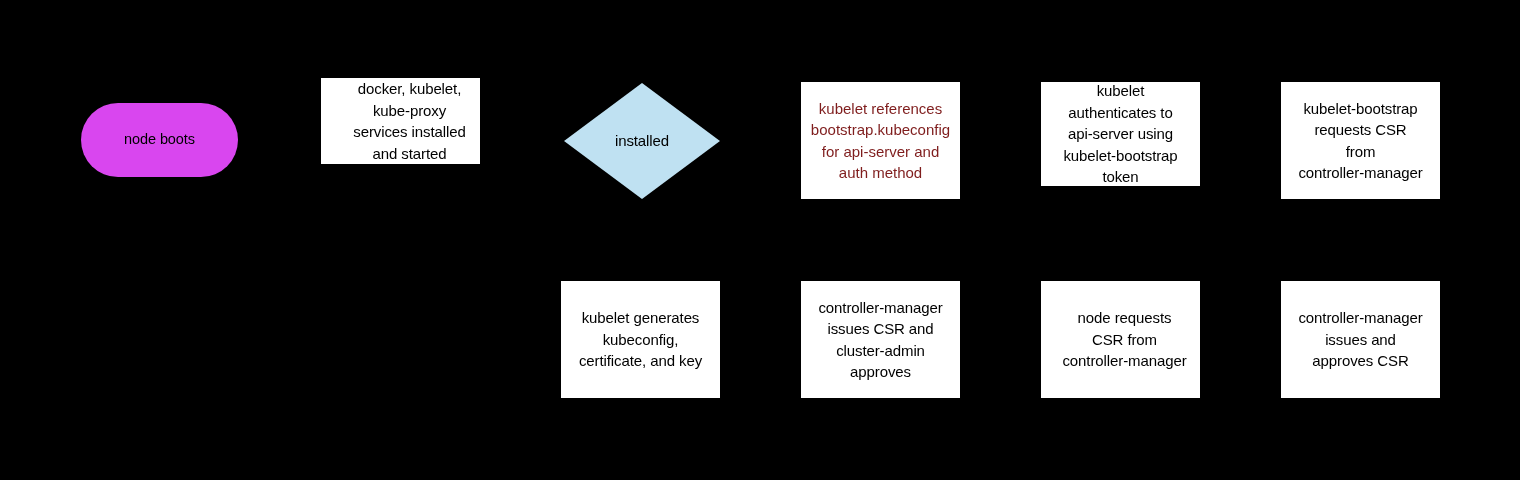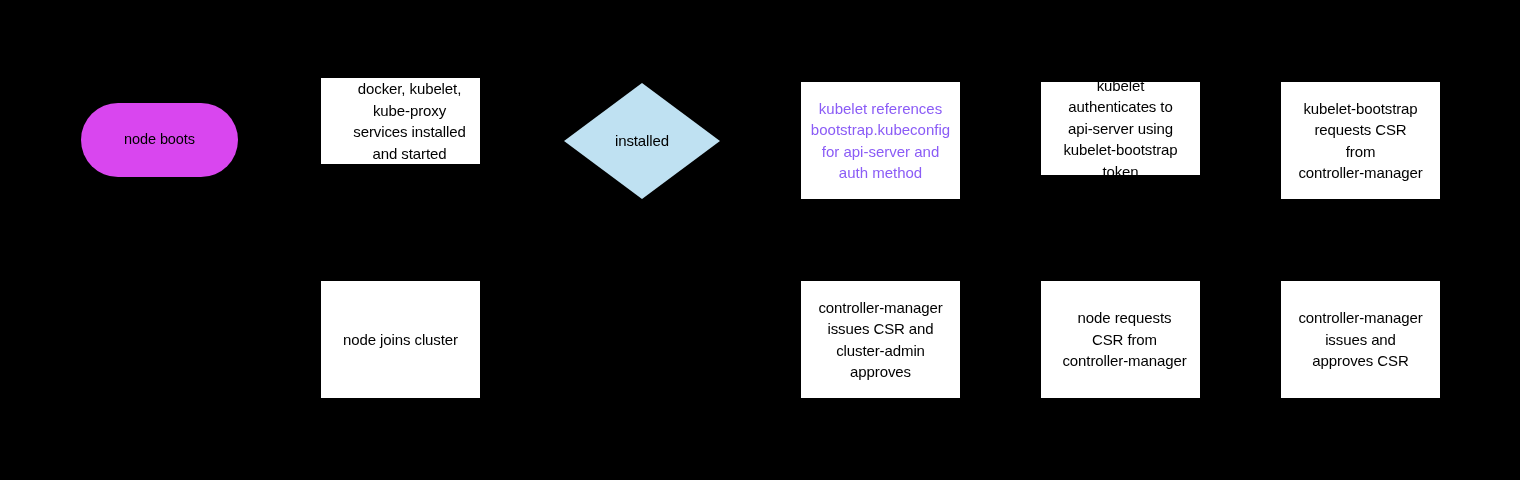--- a/index.html
+++ b/index.html
@@ -47,21 +47,21 @@
   .process {
     background: #ffffff;
   }
   
   .overflow-label {
     position: absolute;
     left: 50%;
     transform: translateX(-50%);
     width: 176px;
     text-align: center;
-    color: #8b5cf6;
+    color: #7f1d1d;
     font-size: 15px;
     line-height: 21.5px;
     white-space: pre-line;
   }
   
   .diamond-wrap {
     position: absolute;
   }
   .diamond-shape {
     position: absolute;
@@ -102,40 +102,42 @@
     <span class="node-label">installed</span>
   </div>
 
   <div class="node process" style="left:801px; top:82px; width:159px; height:117px;">
     <span class="overflow-label">kubelet references
 bootstrap.kubeconfig
 for api-server and
 auth method</span>
   </div>
 
-  <div class="node process" style="left:1041px; top:82px; width:159px; height:93px;">
+  <div class="node process" style="left:1041px; top:82px; width:159px; height:104px;">
     <span class="node-label">kubelet
 authenticates to
 api-server using
 kubelet-bootstrap
 token</span>
   </div>
 
   <div class="node process" style="left:1281px; top:82px; width:159px; height:117px;">
     <span class="node-label">kubelet-bootstrap
 requests CSR
 from
 controller-manager</span>
   </div>
 
 
-  <div class="node process" style="left:321px; top:281px; width:159px; height:117px;">
-    <span class="node-label">node joins cluster</span>
+
+  <div class="node process" style="left:561px; top:281px; width:159px; height:117px;">
+    <span class="node-label">kubelet generates
+kubeconfig,
+certificate, and key</span>
   </div>
-
 
   <div class="node process" style="left:801px; top:281px; width:159px; height:117px;">
     <span class="node-label">controller-manager
 issues CSR and
 cluster-admin
 approves</span>
   </div>
 
   <div class="node process" style="left:1041px; top:281px; width:159px; height:117px;padding-left:8px;">
     <span class="node-label">node requests

